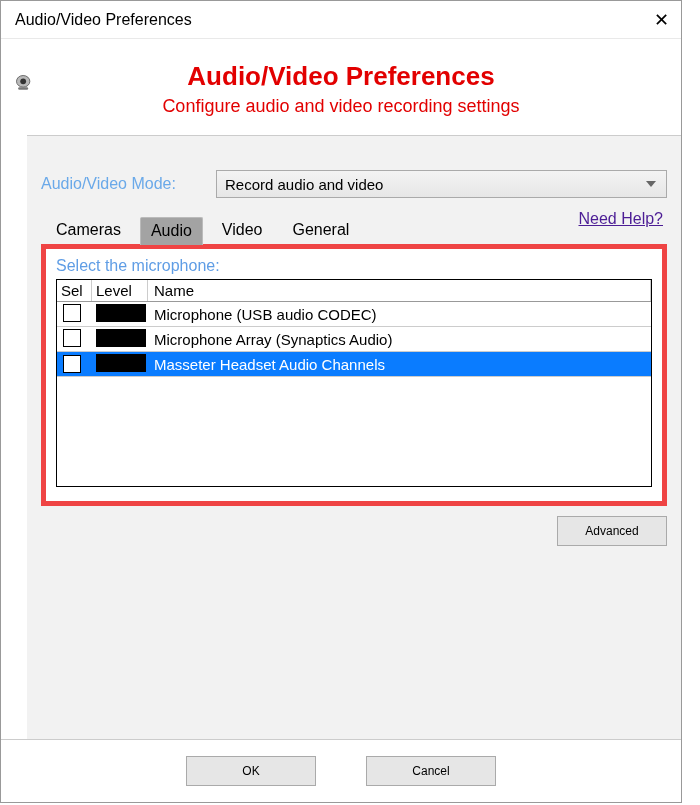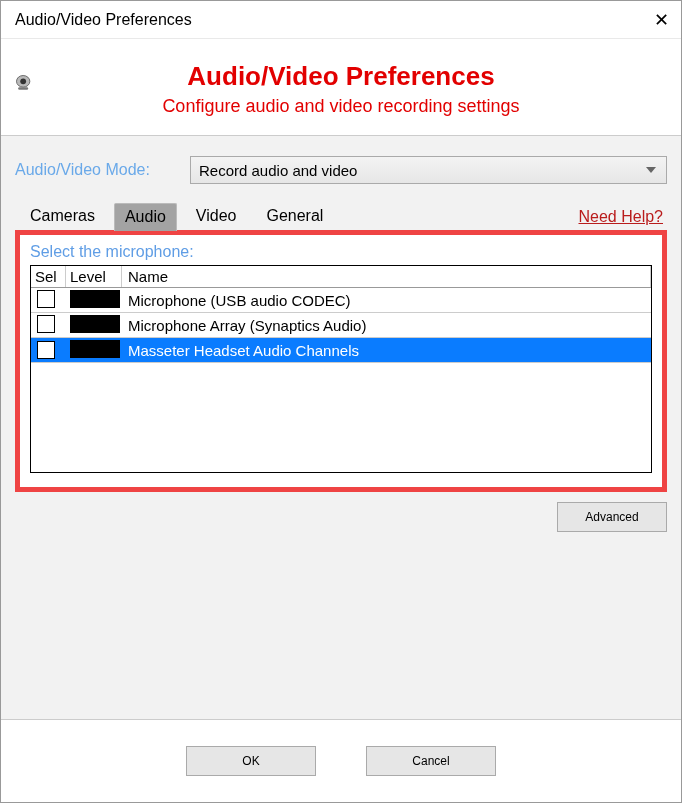--- a/index.html
+++ b/index.html
@@ -56,23 +56,24 @@
       margin-bottom: 4px;
     }
     .subtitle {
       color: #e20000;
       font-size: 18px;
     }
     .content-area {
       flex: 1;
       background: #f2f2f2;
       border-top: 1px solid #ccc;
-      padding: 14px 14px 0 14px;
+      padding: 28px 14px 0 14px;
       display: flex;
       flex-direction: column;
+      margin-left: 26px;
     }
     .mode-row {
       display: flex;
       align-items: center;
       margin-bottom: 18px;
       padding-top: 6px;
     }
     .mode-label {
       color: #6aa9e9;
       font-size: 16px;
@@ -121,22 +122,22 @@
       background: #a3a3a3;
       border-color: #bbb;
       border-top-left-radius: 2px;
       border-top-right-radius: 2px;
       z-index: 2;
       top: 1px;
     }
     .help-link {
       position: absolute;
       right: 4px;
-      bottom: 4px;
-      color: #b91c1c;
+      bottom: 16px;
+      color: #4c1d95;
       text-decoration: underline;
       font-size: 16px;
       cursor: pointer;
     }
     .tabpanel {
       background: #fff;
       border: 5px solid #ef4444;
       padding: 8px 10px 14px;
       height: 262px;
       display: flex;
@@ -206,21 +207,21 @@
       padding: 0 16px;
       border: 1px solid #aaa;
       background: #e6e6e6;
       font-size: 12px;
       cursor: pointer;
       display:inline-flex;align-items:center;justify-content:center;
     }
     .button-bar {
       background: #fff;
       border-top: 1px solid #ccc;
-      padding: 26px 0;
+      padding: 16px 0;
       display: flex;
       justify-content: center;
       gap: 50px;
     }
     .button-bar .btn { min-width: 130px; }
   </style>
 </head>
 <body>
 
 <div class="window">

